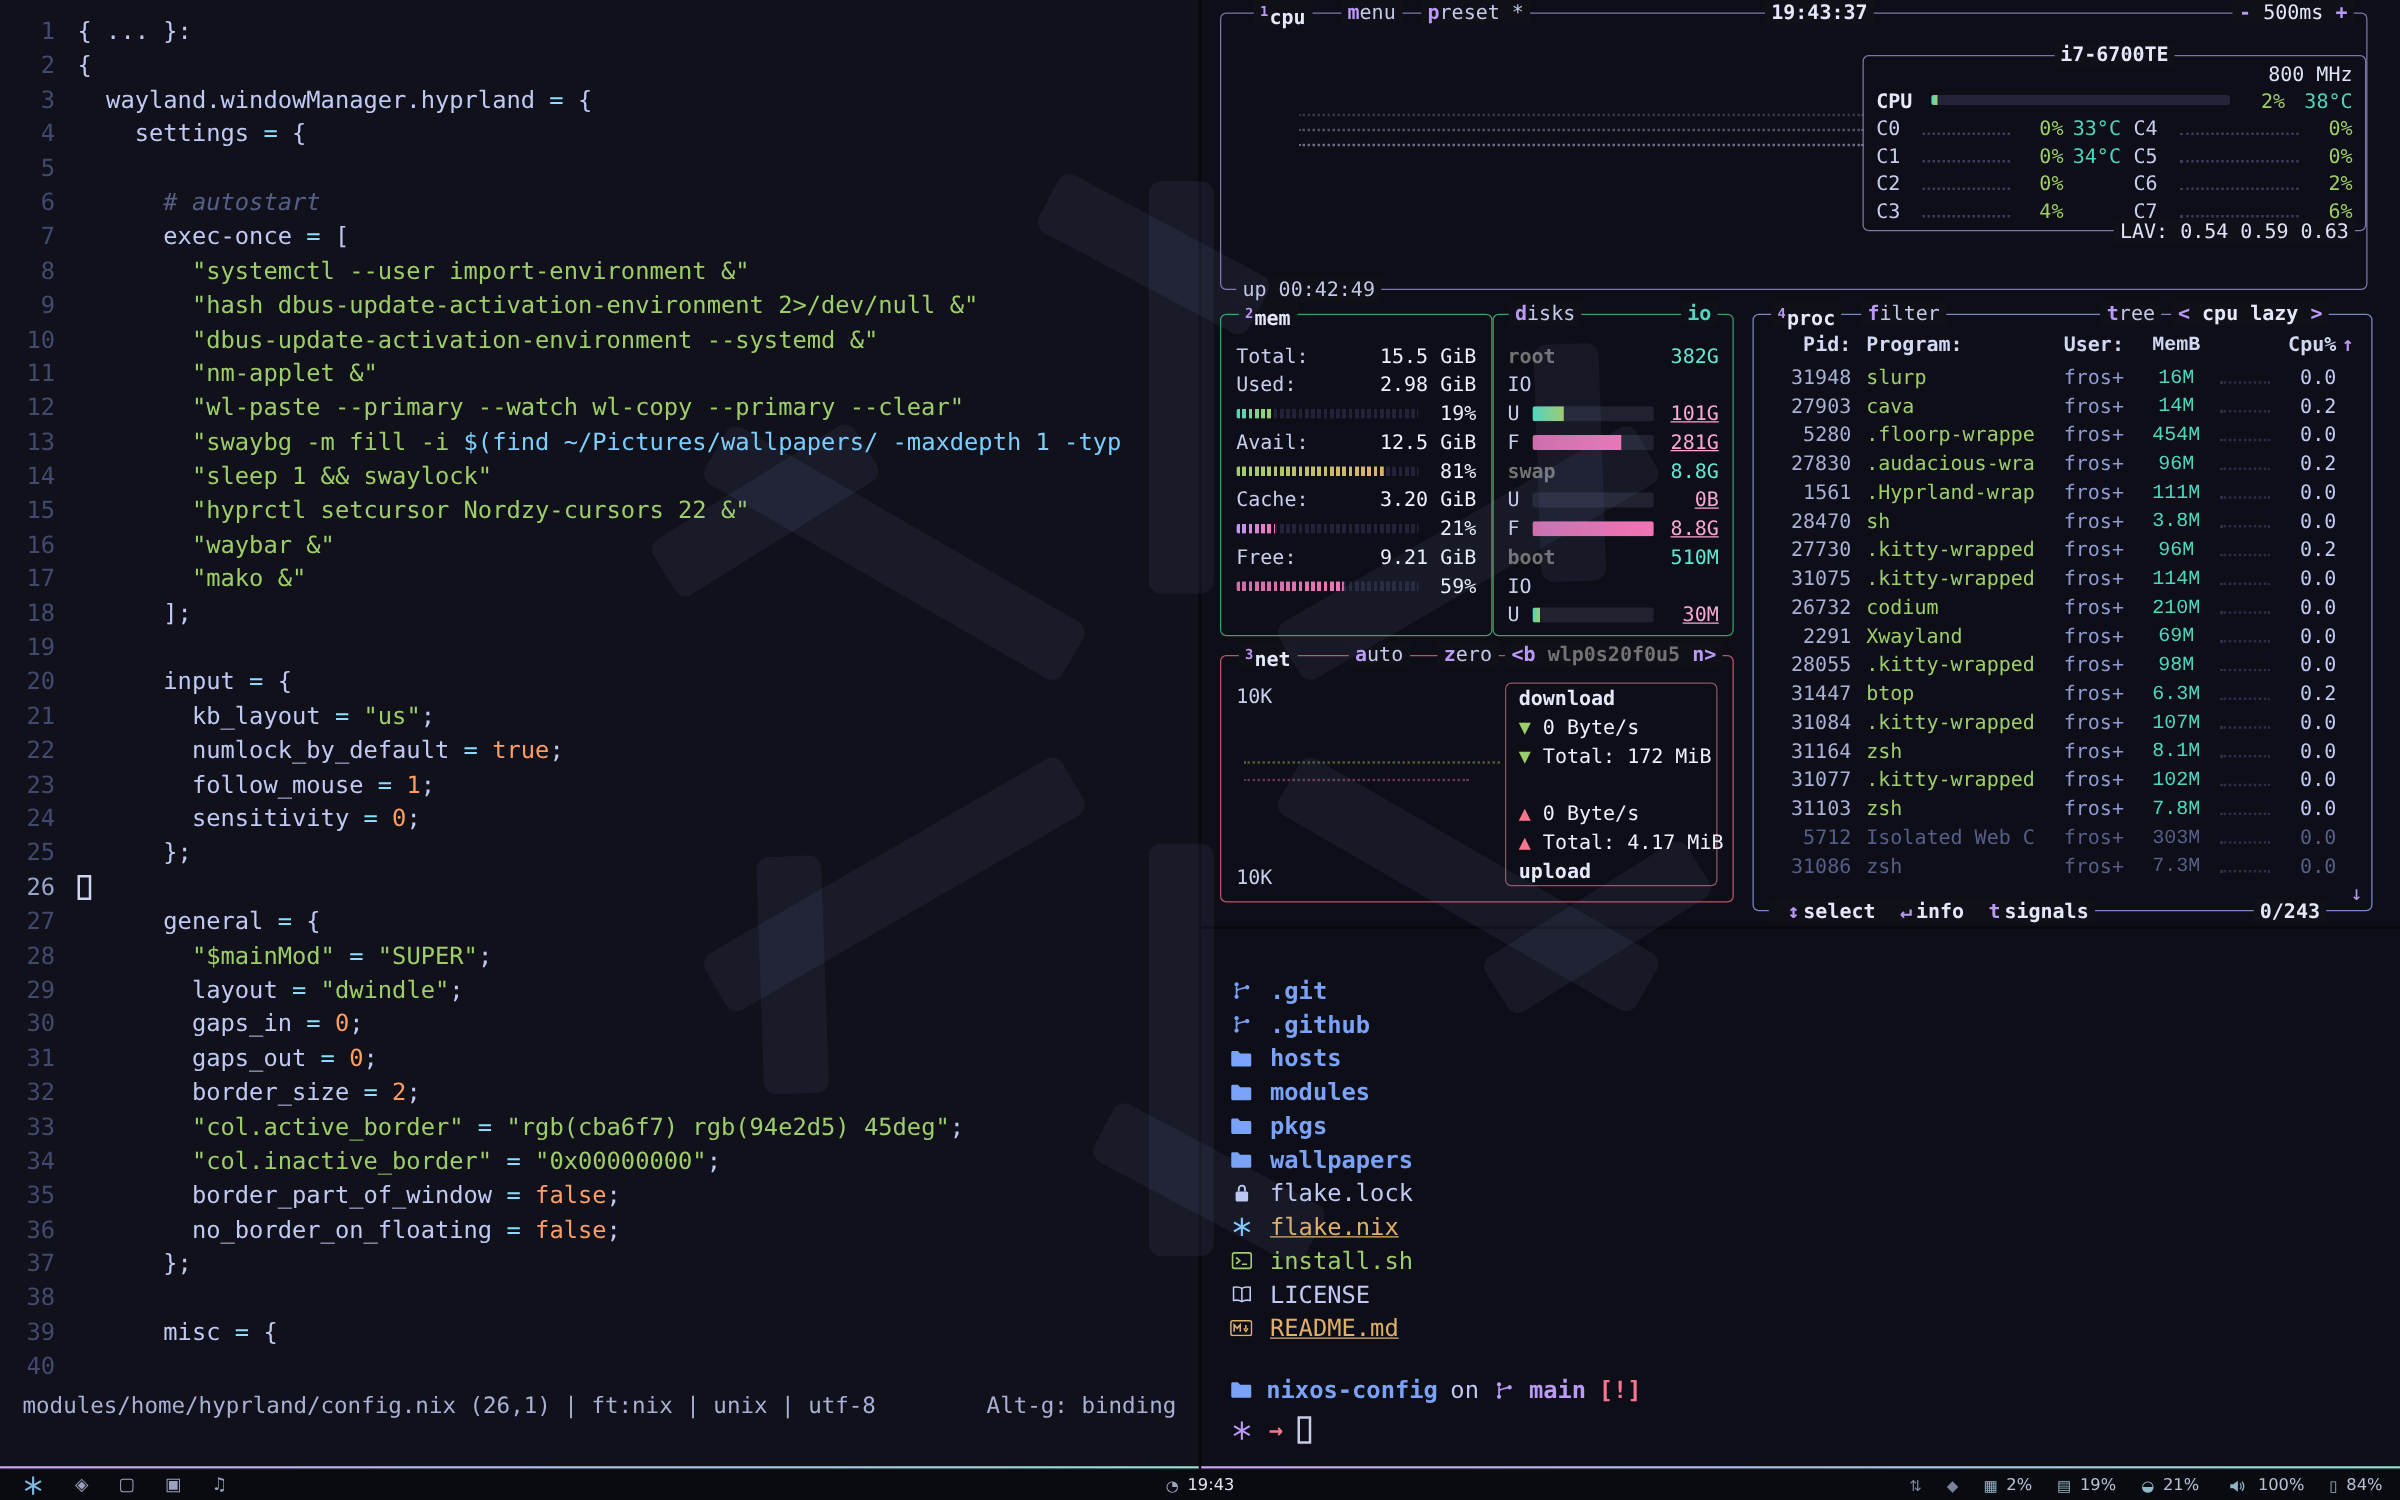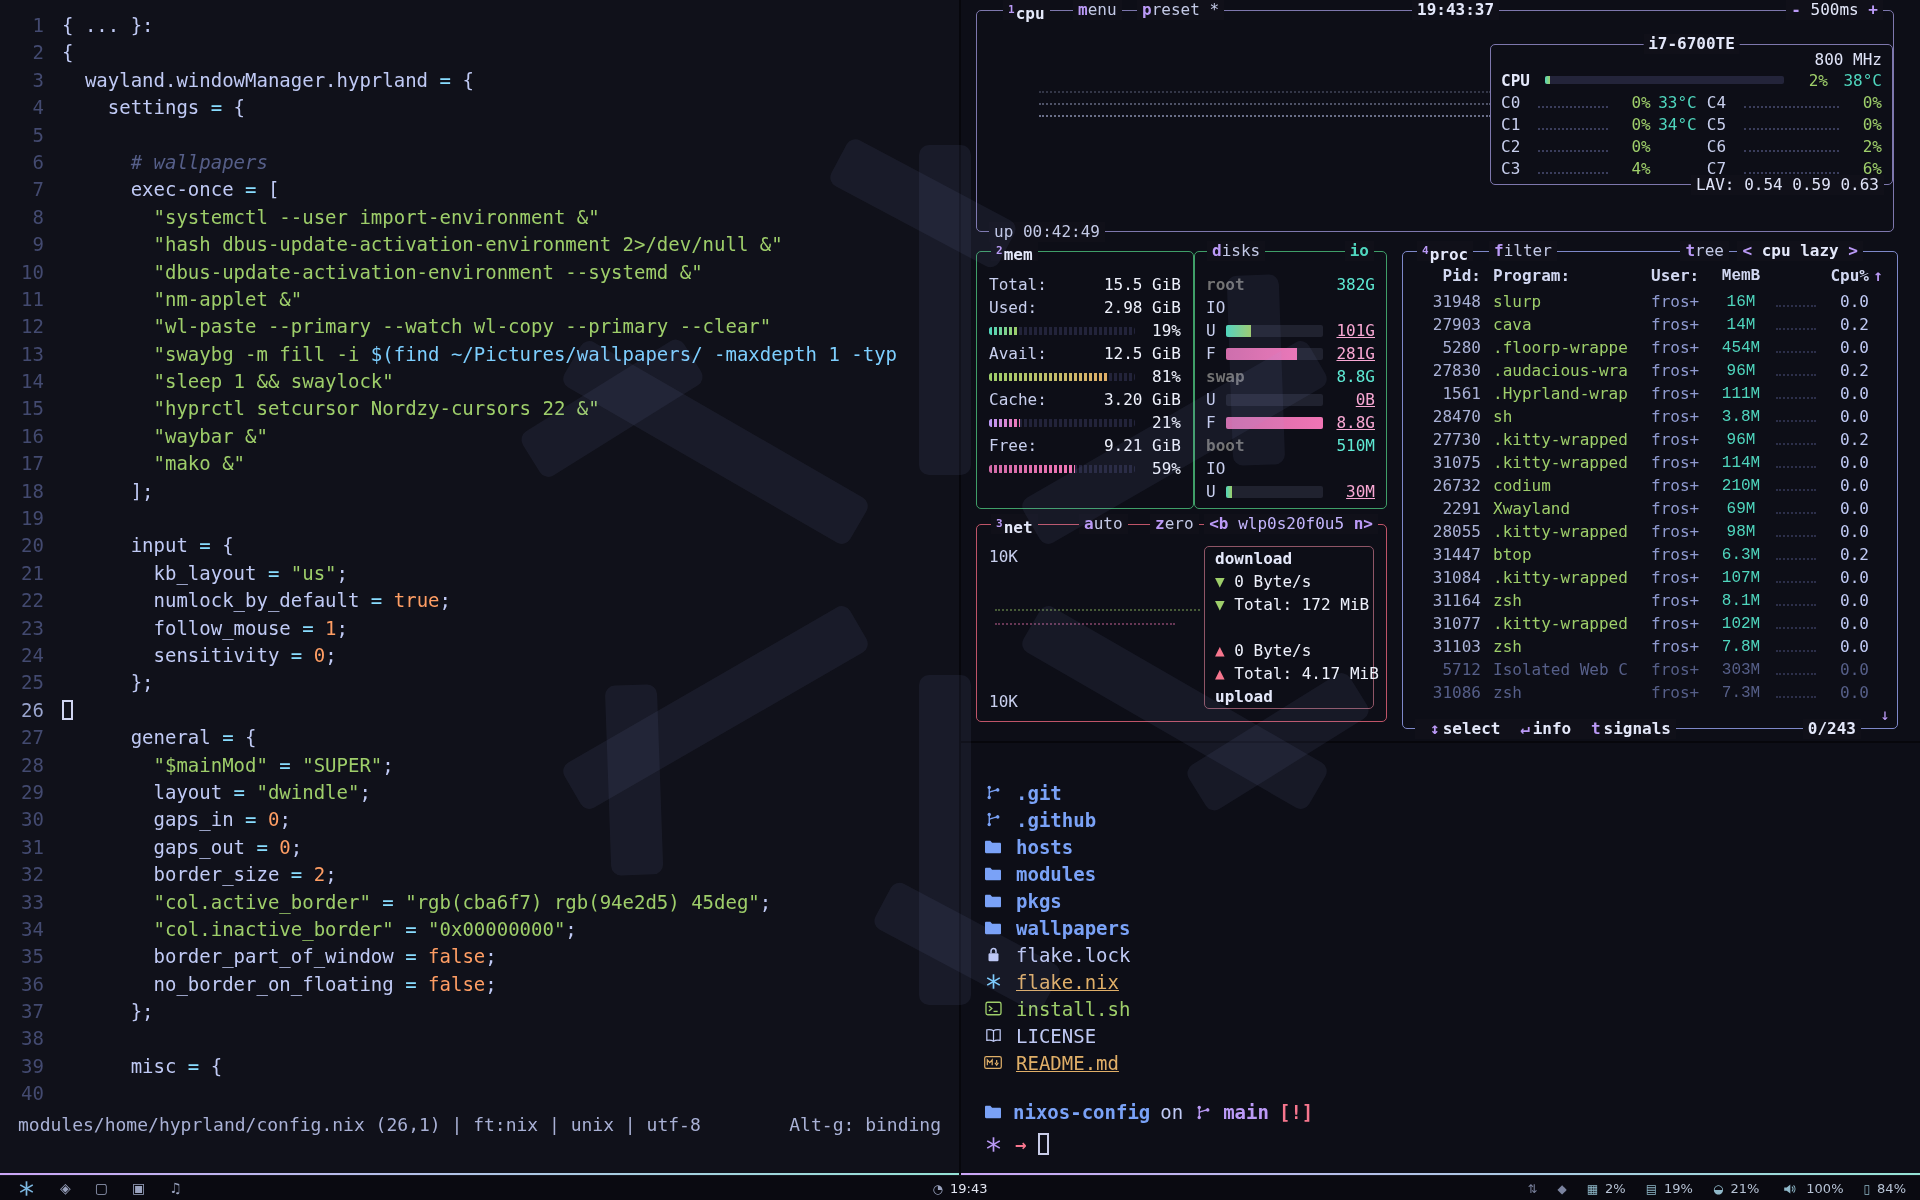--- a/index.html
+++ b/index.html
@@ -49,21 +49,21 @@
   .t-interval{right:10px;}
   .t-uptime{left:12px;color:#c3c9e6;}
 
   .cpu-sub{left:513px;top:33px;width:403px;height:141px;border-color:#7d77ad;}
   .sub-title{left:50%;transform:translateX(-50%);color:#e4e8fa;font-weight:bold;}
   .freq-row{text-align:right;padding:5px 10px 0 10px;height:19px;line-height:19px;color:#dfe3f8;}
   .cputotal-row{display:flex;align-items:center;height:22px;padding:0 10px;gap:8px;}
   .cpulabel{font-weight:bold;color:#e4e8fa;width:36px;}
   .cpu-meter{flex:1;height:8px;background:#23243a;border-radius:2px;position:relative;overflow:hidden;}
   .cpu-meter i{position:absolute;left:0;top:0;bottom:0;}
-  .core-row{display:flex;height:22px;padding:0 10px;justify-content:space-between;}
+  .core-row{display:flex;height:22px;padding:0 10px;}
   .core-cell{display:flex;align-items:center;flex:0 0 54%;box-sizing:border-box;padding-right:10px;}
   .core-cell.right{flex:0 0 46%;padding-right:0;}
   .cname{width:30px;color:#c8cfee;}
   .cdots{flex:1;border-bottom:2px dotted #3a3d5c;height:9px;margin:0 7px;}
   .cpct{width:36px;text-align:right;}
   .ctemp{width:46px;text-align:right;}
   .t-lav{right:8px;color:#dfe3f8;margin-top:32px;}
 
   .mem-box{left:15px;top:251px;width:218px;height:258px;border-color:#3f9e68;}
   .mem-body{padding-top:21px;}
@@ -88,21 +88,21 @@
   .dname{flex:1;font-weight:bold;color:#737373;}
   .dval{color:#5eead4;}
   .dlabel{color:#c8cfee;}
   .dbl{width:14px;color:#c8cfee;}
   .dbar{flex:1;height:12px;background:#20222f;border-radius:2px;position:relative;overflow:hidden;}
   .dval2{width:46px;text-align:right;color:#f9a8d4;text-decoration:underline;}
 
   .net-box{left:15px;top:524px;width:411px;height:198px;border-color:#bf5468;}
   .t-auto{left:102px}.t-zero{left:173px}
   .t-iface{right:8px;}
-  .ifname{color:#c4b5fd;font-weight:normal;}
+  .ifname{color:#737373;font-weight:bold;}
   .n10k-top{position:absolute;left:12px;top:22px;color:#c8cfee;}
   .n10k-bot{position:absolute;left:12px;bottom:10px;color:#c8cfee;}
   .net-graph{position:absolute;left:18px;top:84px;width:205px;}
   .net-graph i{display:block;height:0;border-top:2px dotted rgba(158,206,106,.4);margin-bottom:12px;}
   .net-graph i.gl2{border-top-color:rgba(240,117,181,.4);width:88%;}
   .net-sub{left:227px;top:21px;width:170px;height:163px;border-color:#8f5566;}
   .nrow{height:23px;line-height:23px;padding:0 10px;white-space:nowrap;}
   .nrow .lbl{font-weight:bold;color:#e4e8fa;}
   .nrow .val{color:#eef1fc;}
   .nspace{height:23px;}
@@ -212,21 +212,21 @@
         <div class="eline">
           <span class="ln">4</span>
           <span class="code"><span class="tk-fg">    settings</span><span class="tk-op"> = </span><span class="tk-fg">{</span></span>
         </div>
         <div class="eline">
           <span class="ln">5</span>
           <span class="code"></span>
         </div>
         <div class="eline">
           <span class="ln">6</span>
-          <span class="code"><span class="tk-cmt">      # wallpapers</span></span>
+          <span class="code"><span class="tk-cmt">      # autostart</span></span>
         </div>
         <div class="eline">
           <span class="ln">7</span>
           <span class="code"><span class="tk-fg">      exec-once</span><span class="tk-op"> = </span><span class="tk-fg">[</span></span>
         </div>
         <div class="eline">
           <span class="ln">8</span>
           <span class="code"><span class="tk-str">        "systemctl --user import-environment &amp;"</span></span>
         </div>
         <div class="eline">

